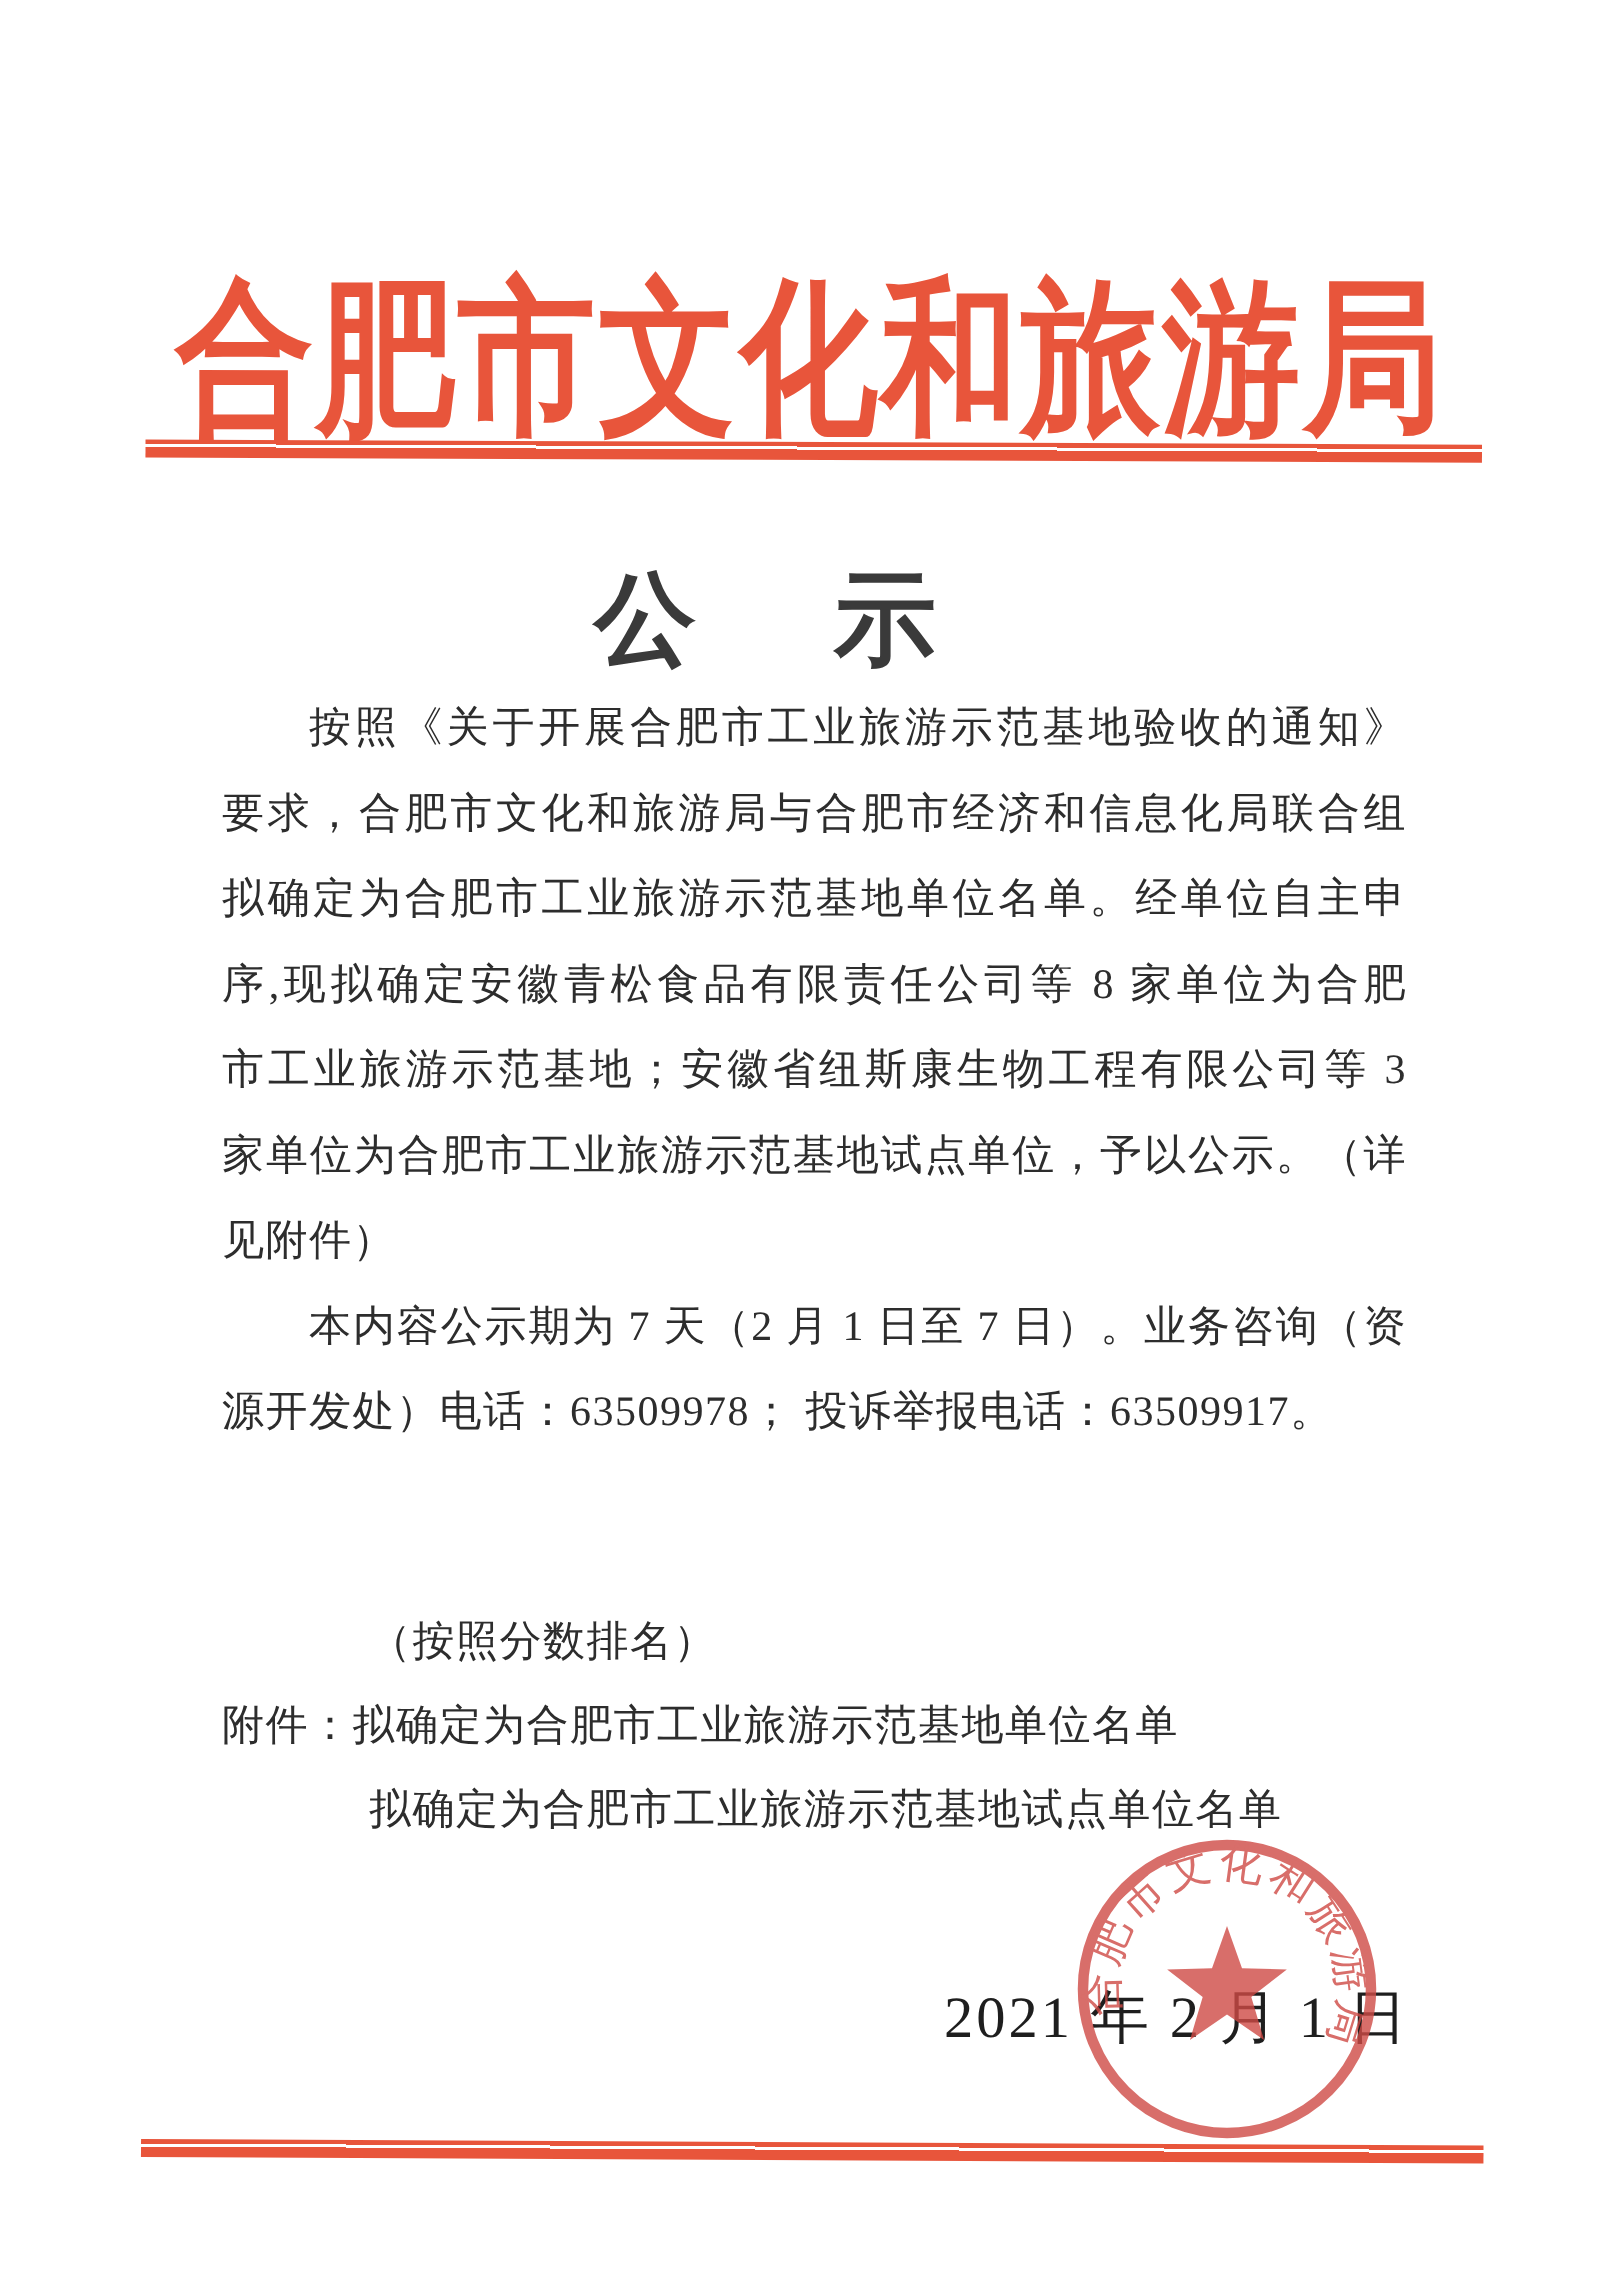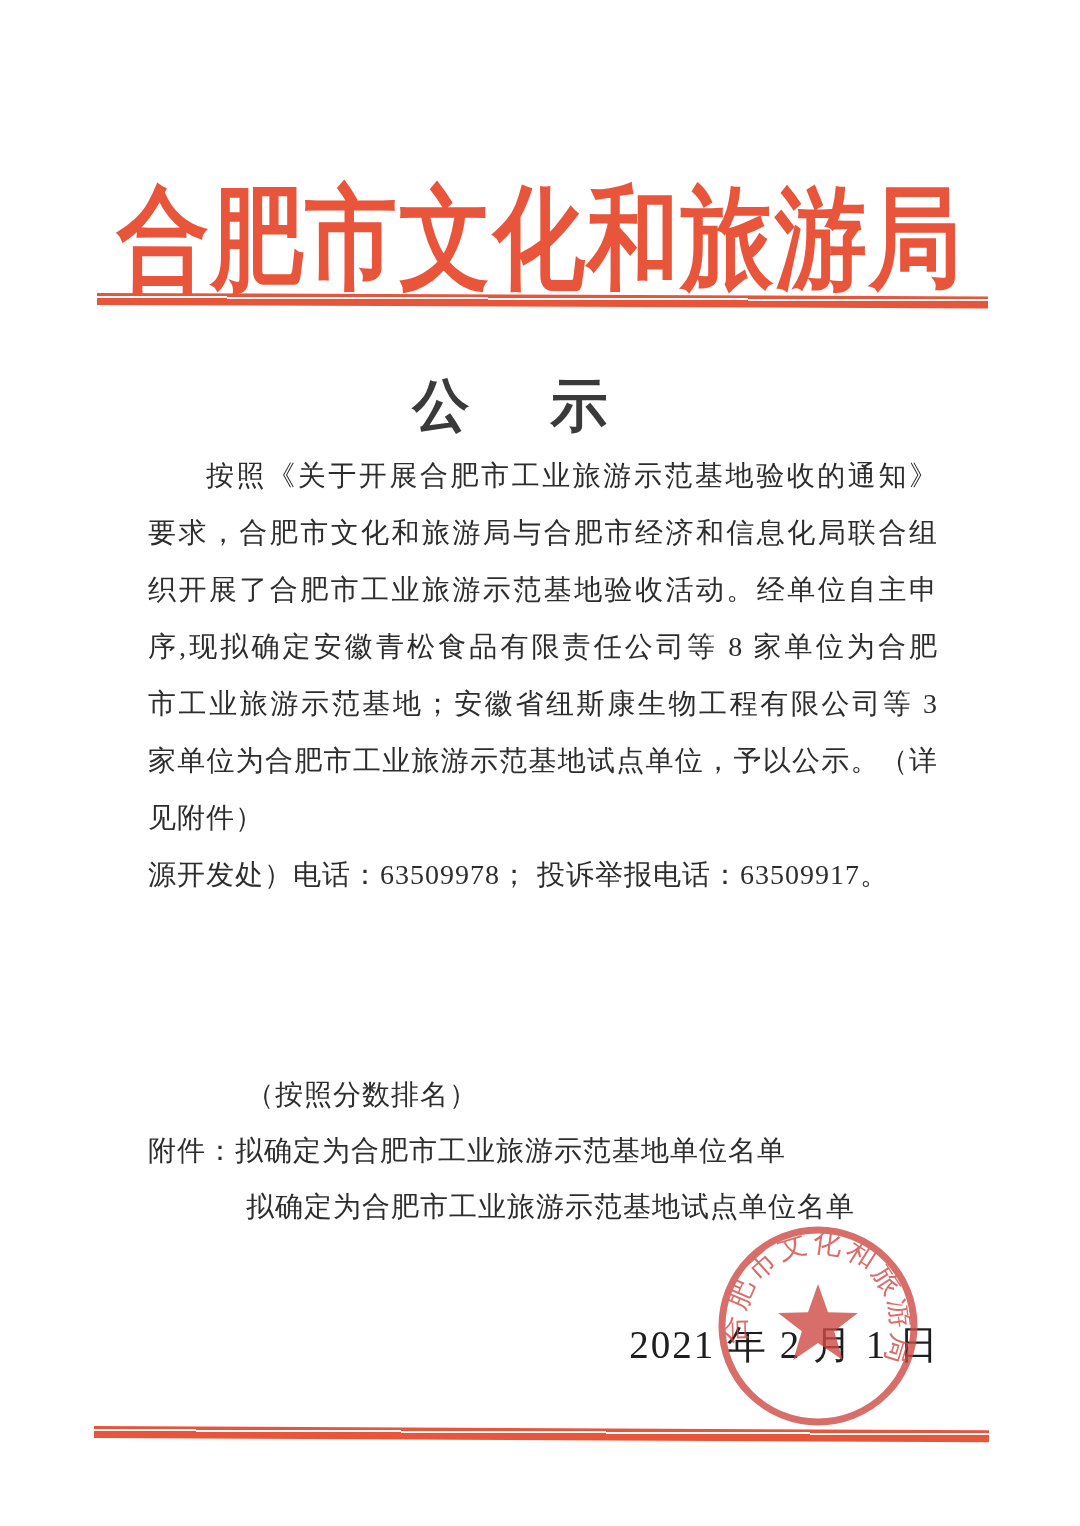--- a/index.html
+++ b/index.html
@@ -48,29 +48,29 @@
   .rule-top{ left:97px; top:277px; width:891px; transform:rotate(0.22deg); transform-origin:left center;}
   .rule-bottom{ left:94px; top:1410px; width:895px; transform:rotate(0.28deg); transform-origin:left center;}
   
   .doc-title{
     position:absolute;
     top:352px;
     left:0;
     width:1032px;
     margin:0;
     text-align:center;
-    font-size:57px;
+    font-size:68px;
     font-weight:700;
     letter-spacing:12px;
     color:#3a3a3a;
   }
   
   .body-block{
     position:absolute;
-    top:431px;
+    top:441px;
     left:148px;
     width:790px;
     color:var(--ink);
   }
   .attachment-block{
     position:absolute;
     top:1051px;
     left:148px;
     width:860px;
     color:var(--ink);
@@ -116,25 +116,26 @@
 
   <div class="agency-title">合肥市文化和旅游局</div>
 
   <div class="rule rule-top"></div>
 
   <h1 class="doc-title">公　示</h1>
 
   <div class="body-block">
       <div class="line first just">按照《关于开展合肥市工业旅游示范基地验收的通知》</div>
       <div class="line just">要求，合肥市文化和旅游局与合肥市经济和信息化局联合组</div>
-      <div class="line just">织开展了合肥市工业旅游示范基地验收活动。经单位自主申</div>
+      <div class="line just">拟确定为合肥市工业旅游示范基地单位名单。经单位自主申</div>
       <div class="line just">序,现拟确定安徽青松食品有限责任公司等 8 家单位为合肥</div>
       <div class="line just">市工业旅游示范基地；安徽省纽斯康生物工程有限公司等 3</div>
       <div class="line just">家单位为合肥市工业旅游示范基地试点单位，予以公示。（详</div>
       <div class="line">见附件）</div>
+      <div class="line first just">本内容公示期为 7 天（2 月 1 日至 7 日）。业务咨询（资</div>
       <div class="line">源开发处）电话：63509978； 投诉举报电话：63509917。</div>
     </div>
 
   <div class="attachment-block">
       <div class="line hang">（按照分数排名）</div>
       <div class="line">附件：拟确定为合肥市工业旅游示范基地单位名单</div>
       <div class="line hang">拟确定为合肥市工业旅游示范基地试点单位名单</div>
     </div>
 
   <div class="issue-date">2021 年 2 月 1 日</div>

